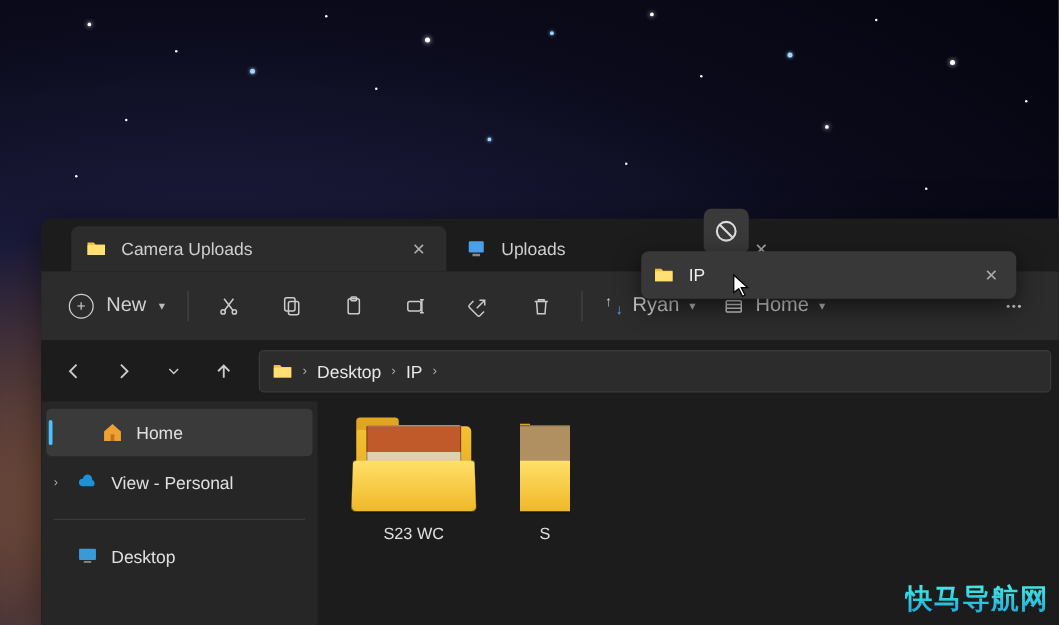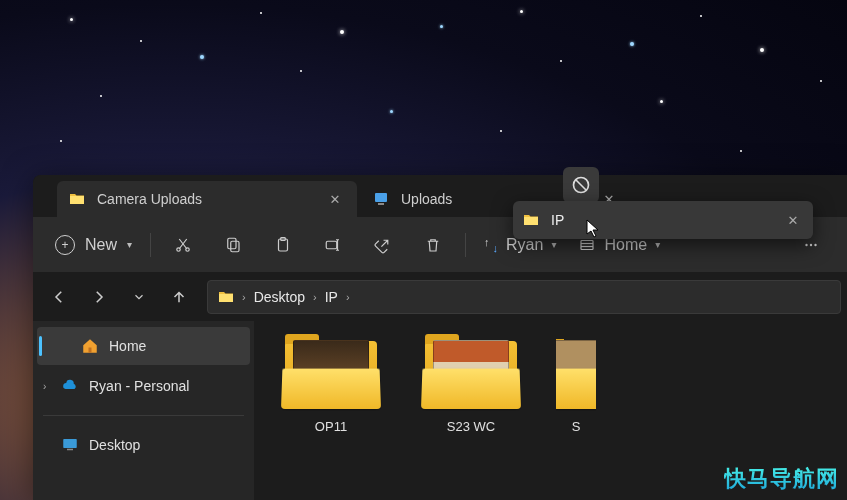--- a/index.html
+++ b/index.html
@@ -480,46 +480,38 @@
         </span>
         <span>Home</span>
       </div>
       <div class="side-item">
         <span class="expander">›</span>
         <span class="ico">
           <svg viewBox="0 0 24 24" width="18" height="18">
               <path d="M6 16a4 4 0 0 1 1-7.9A5 5 0 0 1 17 9a4 4 0 0 1 1 7z" fill="#1e90d8"></path>
             </svg>
         </span>
-        <span>Ryan - Personal</span>
+        <span>View - Personal</span>
       </div>
       <div class="side-sep"></div>
       <div class="side-item">
         <span class="ico">
           <svg viewBox="0 0 24 24" width="18" height="18">
               <rect x="3" y="4" width="18" height="12" rx="1" fill="#3a9ad8"></rect>
               <rect x="8" y="17" width="8" height="2" fill="#888"></rect>
             </svg>
         </span>
         <span>Desktop</span>
       </div>
     </div>
 
     <div class="content">
       <div class="folder-item">
         <div class="folder-thumb">
           <div class="folder-back"></div>
-            <div class="preview pv3"></div>
-            <div class="folder-front"></div>
-        </div>
-        <div class="folder-label">OP11</div>
-      </div>
-      <div class="folder-item">
-        <div class="folder-thumb">
-          <div class="folder-back"></div>
             <div class="preview pv4"></div>
             <div class="folder-front"></div>
         </div>
         <div class="folder-label">S23 WC</div>
       </div>
       <div class="folder-item partial">
         <div class="folder-thumb">
           <div class="folder-back"></div>
             <div class="preview pv5"></div>
             <div class="folder-front"></div>

